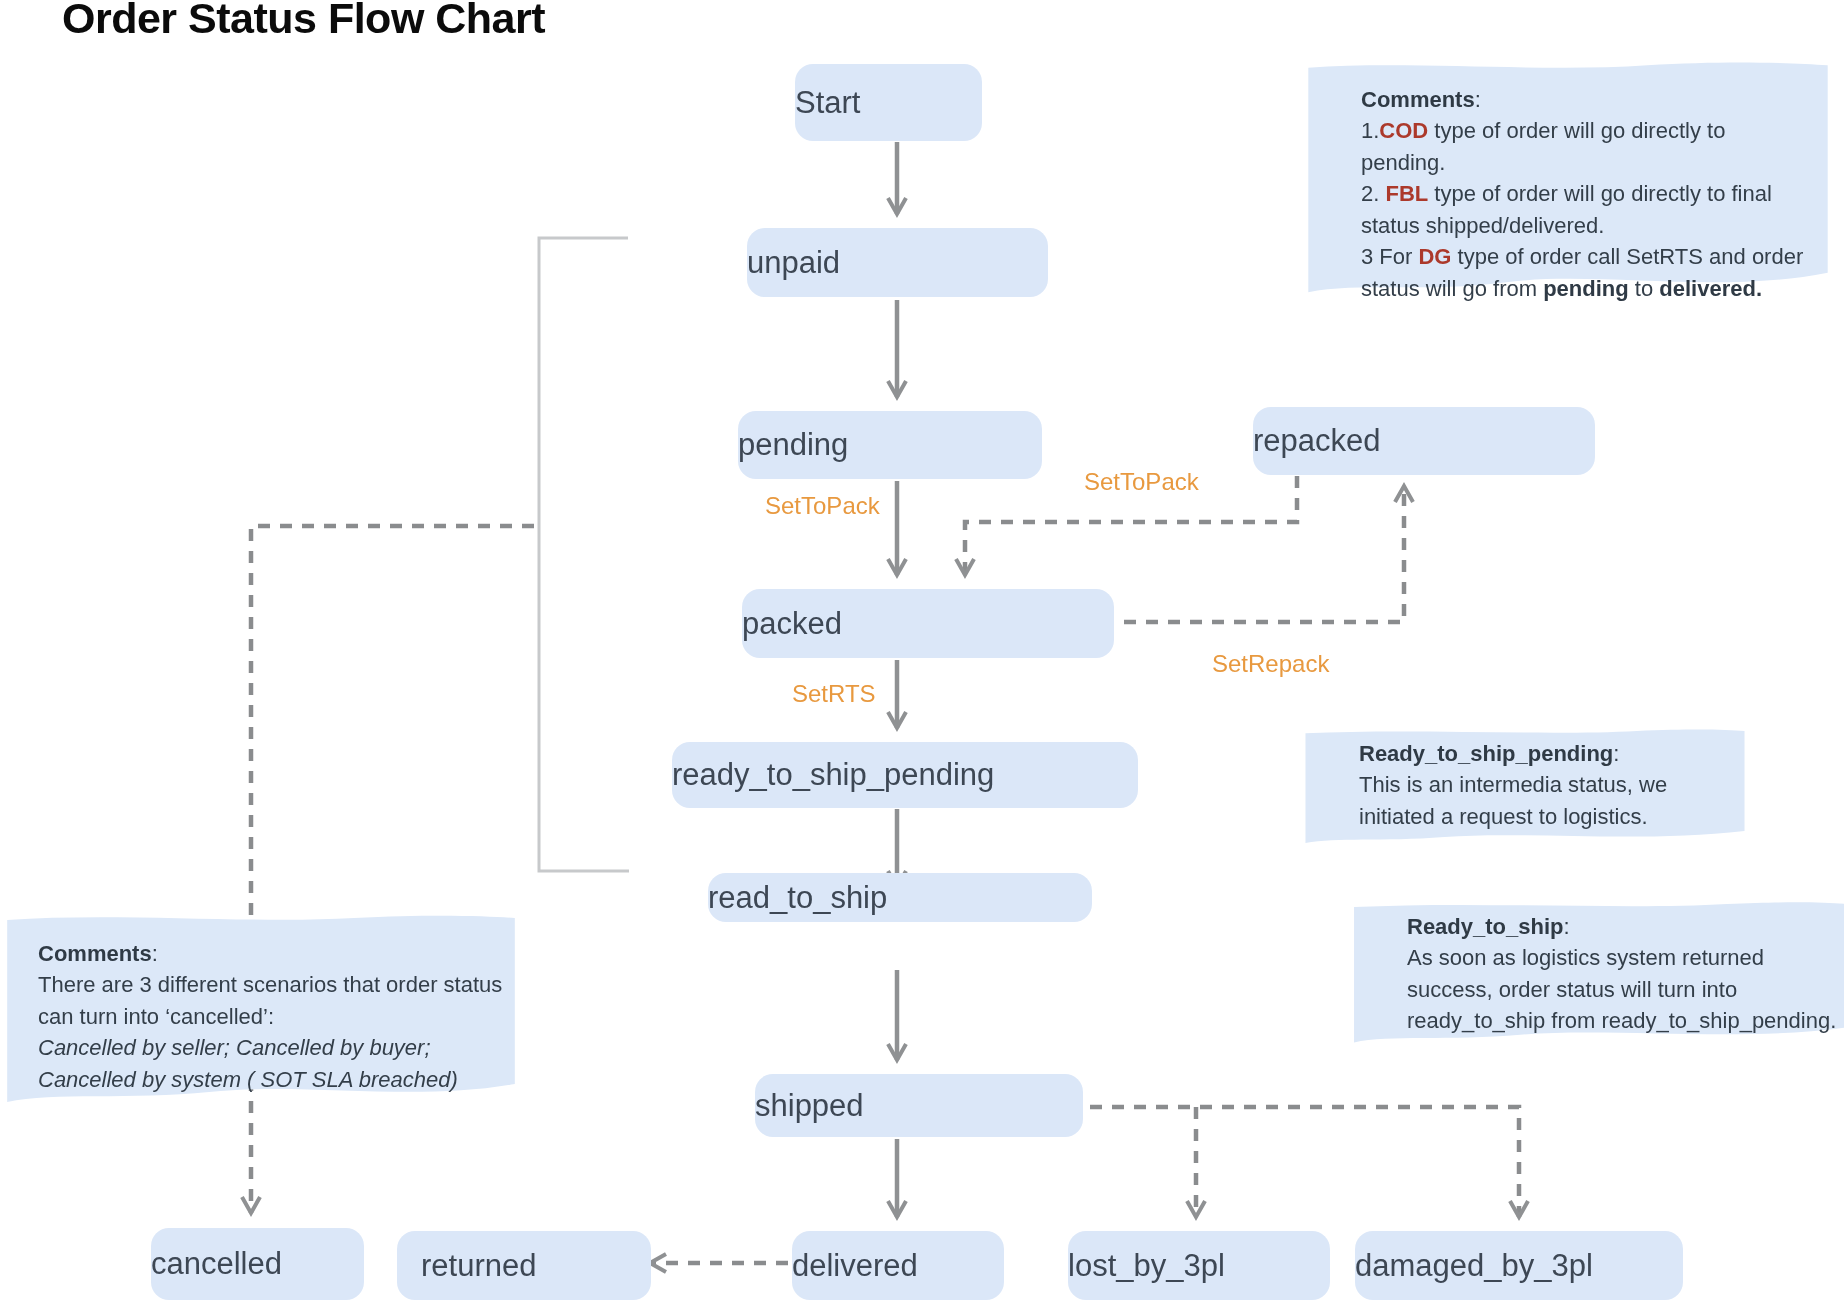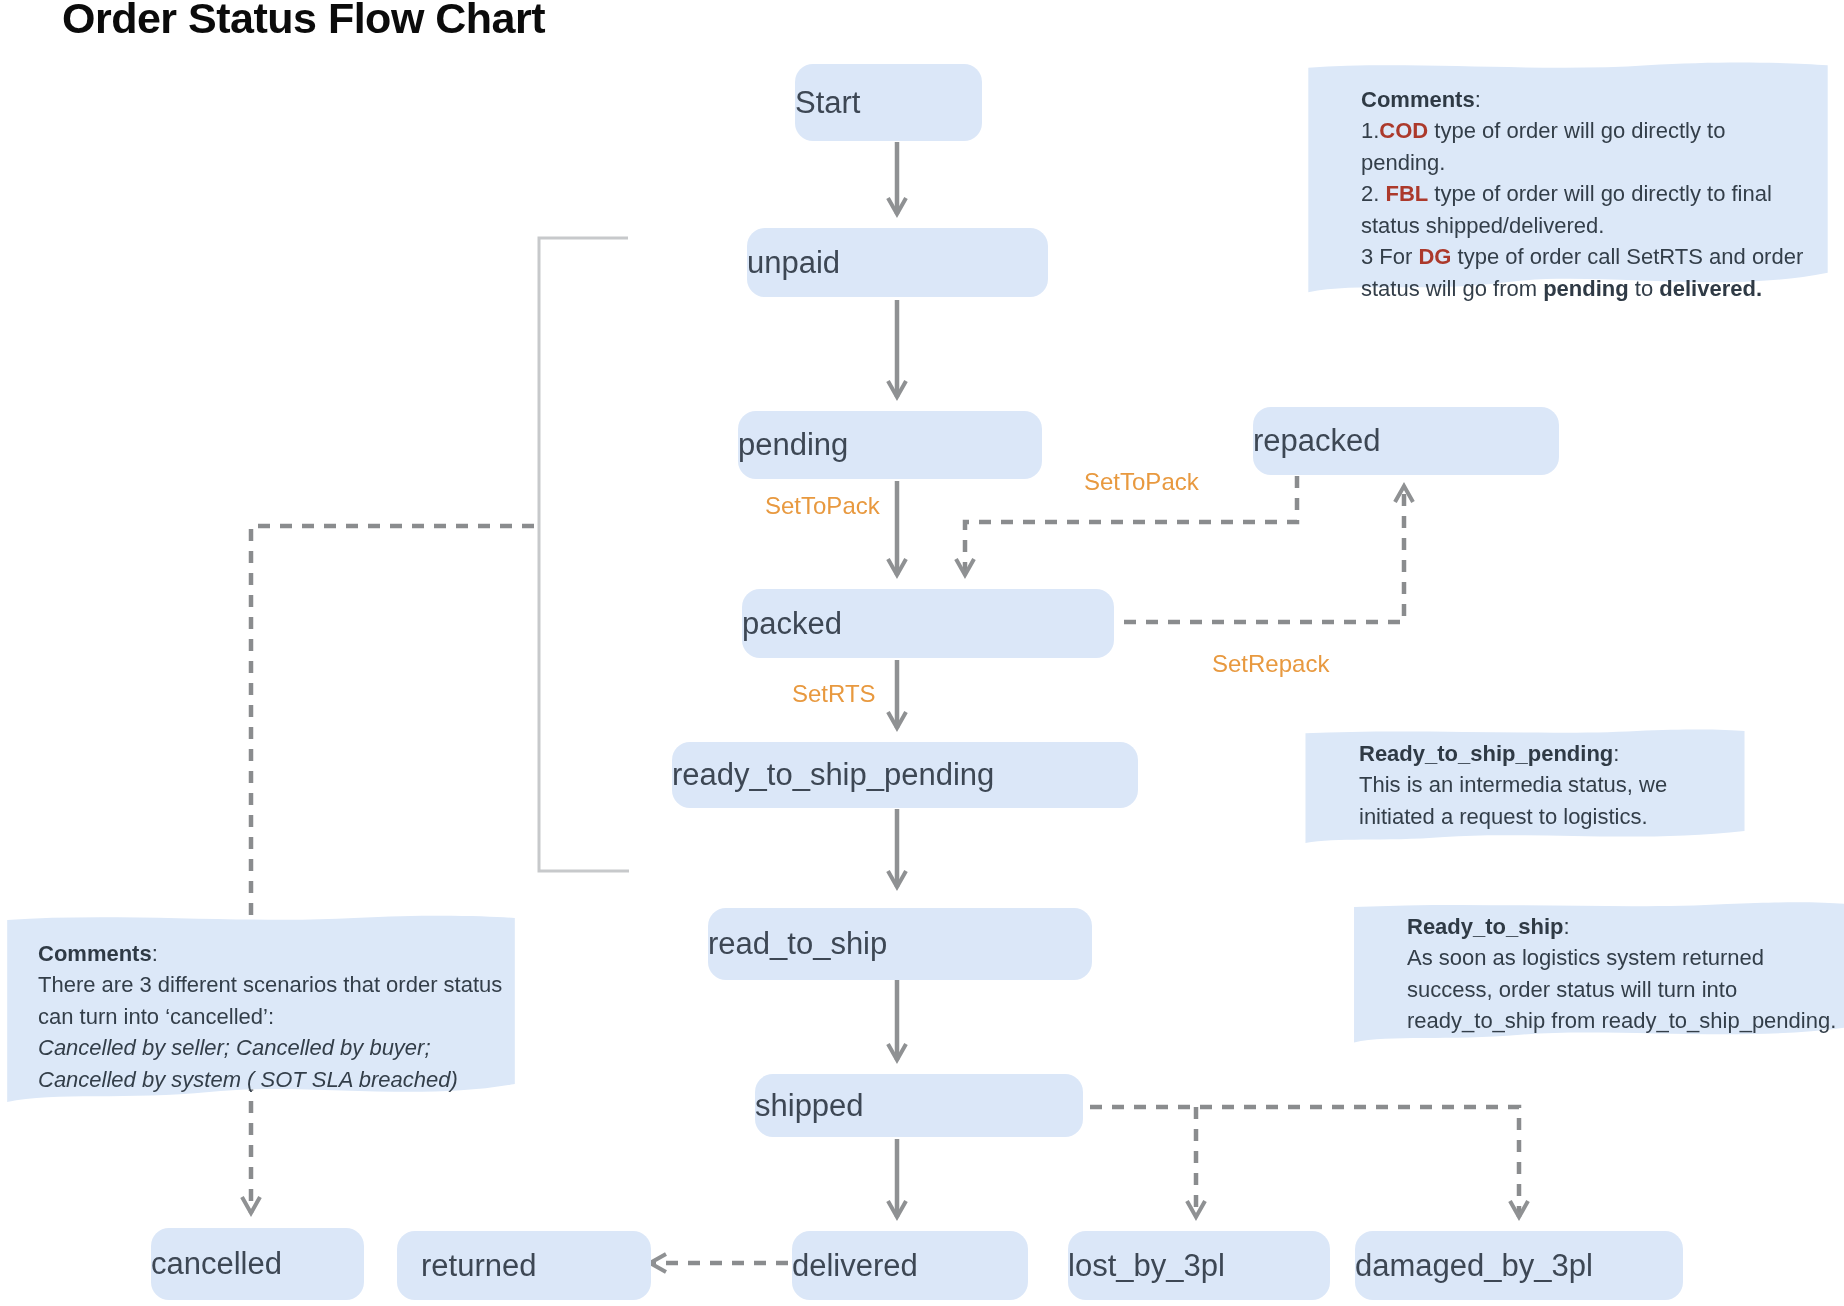--- a/index.html
+++ b/index.html
@@ -105,42 +105,42 @@
 
   <div class="node" style="left:795px;top:64px;width:187px;height:77px;">
       <span>Start</span>
     </div>
   <div class="node" style="left:747px;top:228px;width:301px;height:69px;">
       <span>unpaid</span>
     </div>
   <div class="node" style="left:738px;top:411px;width:304px;height:68px;">
       <span>pending</span>
     </div>
-  <div class="node" style="left:1253px;top:407px;width:306px;height:68px;">
+  <div class="node" style="left:1253px;top:407px;width:342px;height:68px;">
       <span>repacked</span>
     </div>
   <div class="node" style="left:742px;top:589px;width:372px;height:69px;">
       <span>packed</span>
     </div>
   <div class="node" style="left:672px;top:742px;width:466px;height:66px;">
       <span>ready_to_ship_pending</span>
     </div>
-  <div class="node" style="left:708px;top:908px;width:384px;height:72px;">
+  <div class="node" style="left:708px;top:873px;width:384px;height:49px;">
       <span>read_to_ship</span>
     </div>
   <div class="node" style="left:755px;top:1074px;width:328px;height:63px;">
       <span>shipped</span>
     </div>
   <div class="node" style="left:151px;top:1228px;width:213px;height:72px;">
       <span>cancelled</span>
     </div>
   <div class="node" style="left:397px;top:1231px;width:230px;height:69px;padding-left:24px;">
       <span>returned</span>
     </div>
-  <div class="node" style="left:792px;top:1231px;width:236px;height:69px;">
+  <div class="node" style="left:792px;top:1231px;width:212px;height:69px;">
       <span>delivered</span>
     </div>
   <div class="node" style="left:1068px;top:1231px;width:262px;height:69px;">
       <span>lost_by_3pl</span>
     </div>
   <div class="node" style="left:1355px;top:1231px;width:328px;height:69px;">
       <span>damaged_by_3pl</span>
     </div>
 
   <div class="elabel" style="left:765px;top:492px;">SetToPack</div>

